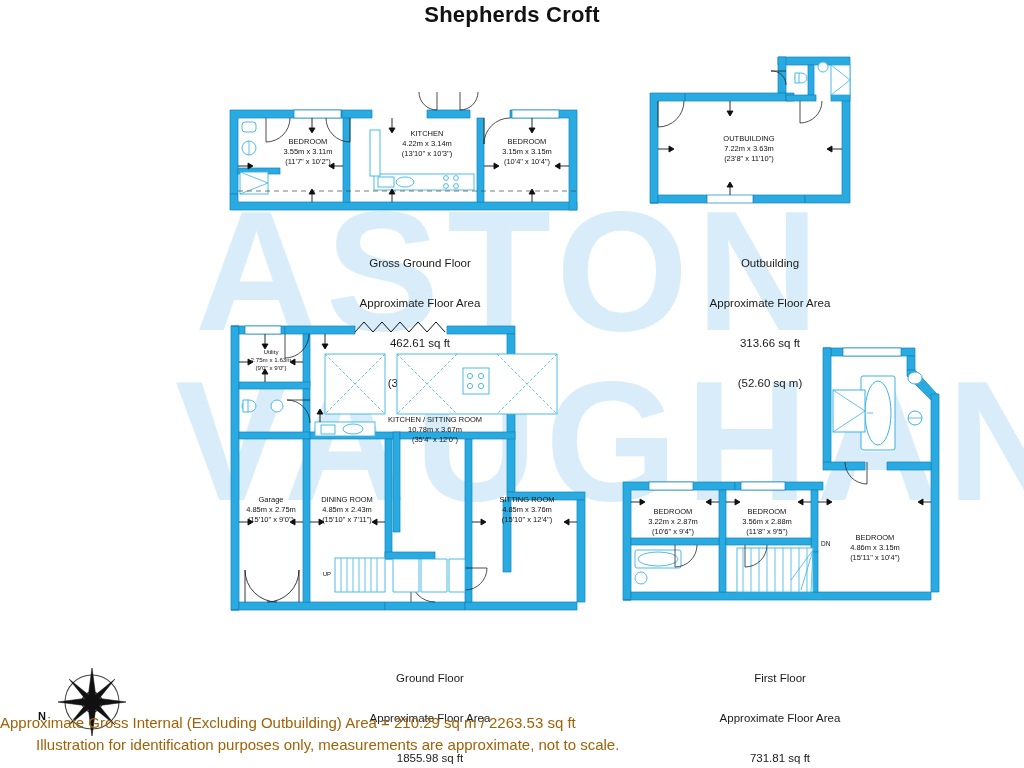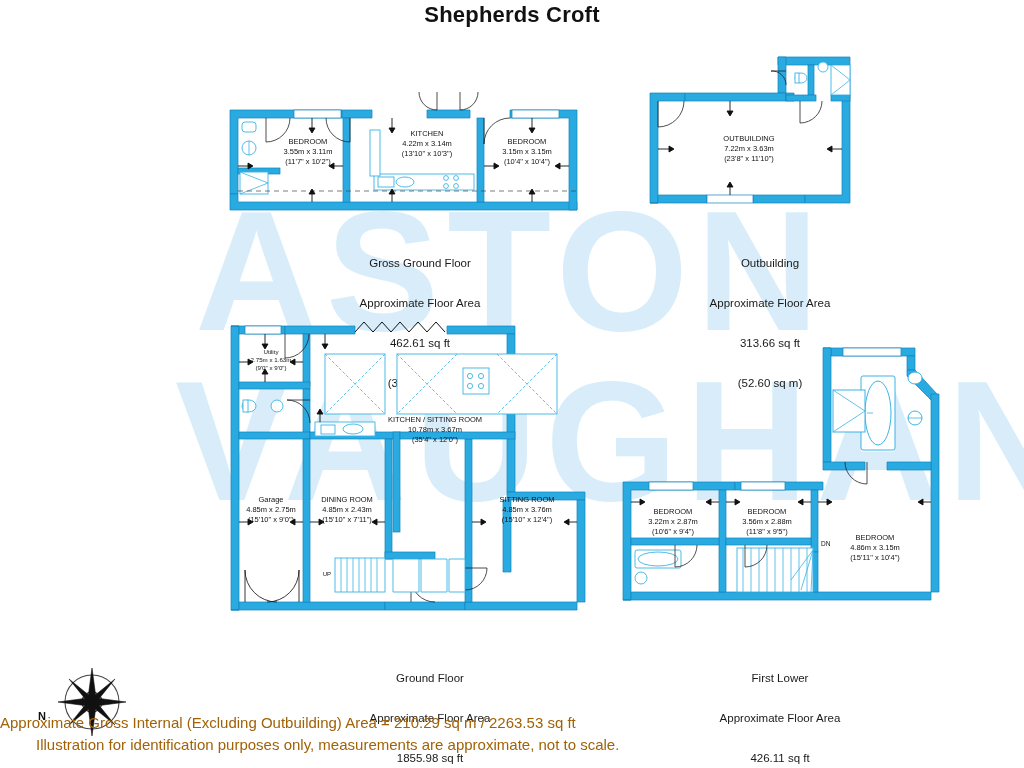--- a/index.html
+++ b/index.html
@@ -476,23 +476,23 @@
       <text x="152" y="182">3.56m x 2.88m</text>
       <text x="152" y="192">(11'8" x 9'5")</text>
 
       <text x="260" y="198">BEDROOM</text>
       <text x="260" y="208">4.86m x 3.15m</text>
       <text x="260" y="218">(15'11" x 10'4")</text>
     </g>
   </svg>
 
   <div class="floor-caption" style="left:690px;top:645px;width:180px;">
-    <div>First Lower</div>
+    <div>First Floor</div>
     <div>Approximate Floor Area</div>
-    <div>426.11 sq ft</div>
+    <div>731.81 sq ft</div>
     
   </div>
 
   <svg width="80" height="80" viewBox="0 0 80 80" style="position:absolute;left:52px;top:662px;">
     <circle cx="40" cy="40" r="27" fill="none" stroke="#444" stroke-width="1.1"></circle>
     <circle cx="40" cy="40" r="10" fill="#ffffff" stroke="#222" stroke-width="1.1"></circle>
     <g fill="#111" stroke="#111" stroke-width="0.6">
       <polygon points="40,6 44,36 40,40 36,36"></polygon>
       <polygon points="40,74 44,44 40,40 36,44"></polygon>
       <polygon points="6,40 36,44 40,40 36,36"></polygon>

